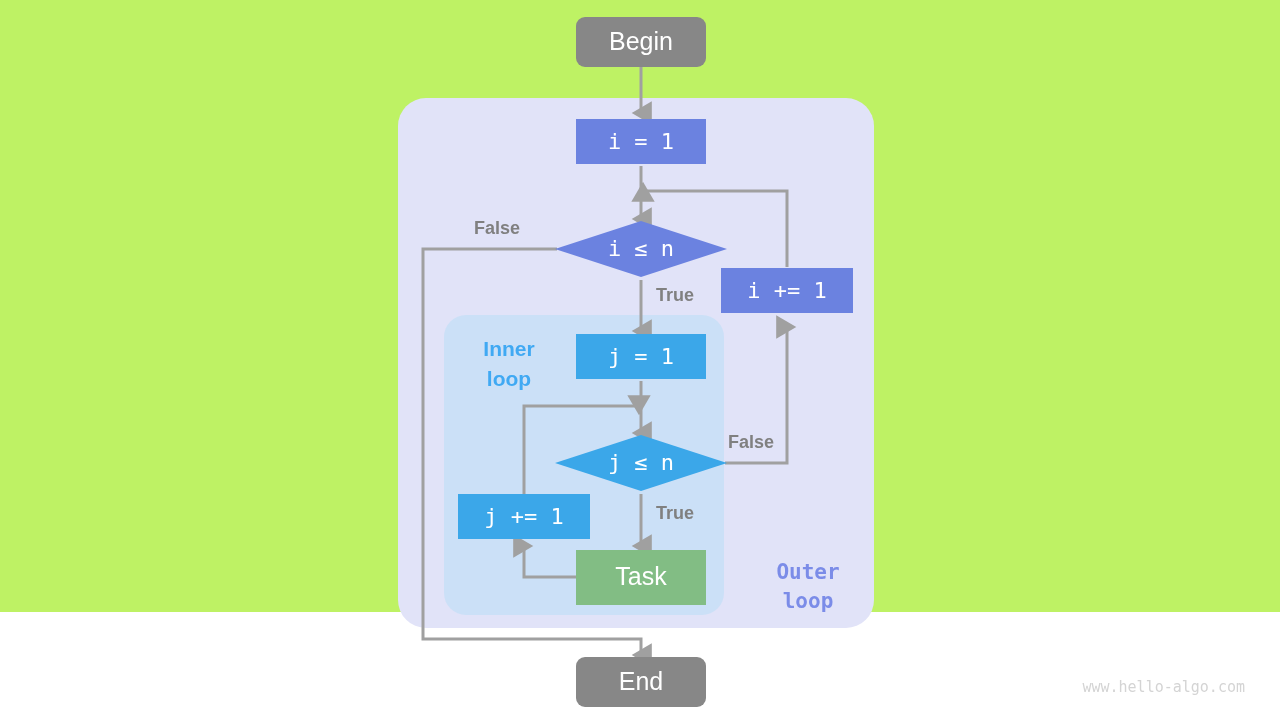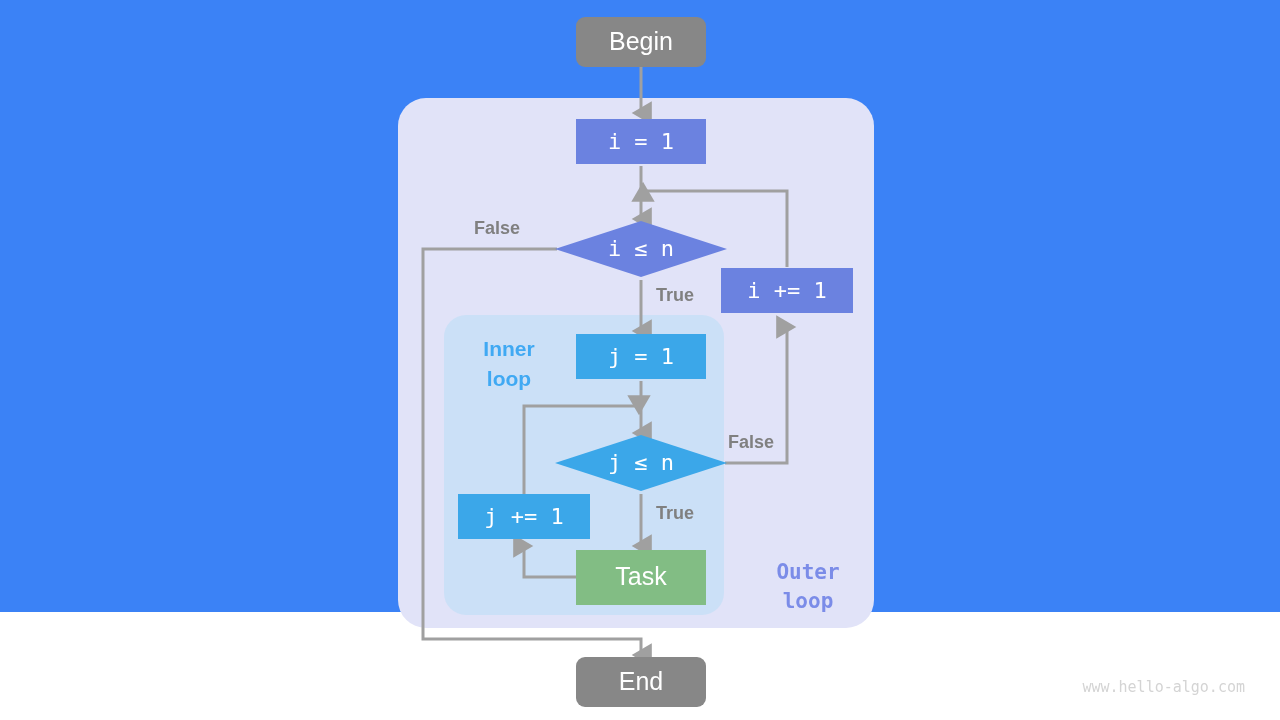--- a/index.html
+++ b/index.html
@@ -10,21 +10,21 @@
   body {
     width: 1280px;
     height: 720px;
     font-family: "Liberation Sans", sans-serif;
     overflow: hidden;
   }
   #stage {
     position: relative;
     width: 1280px;
     height: 612px;
-    background: #3b82f6;
+    background: #bef264;
   }
   svg#flow {
     position: absolute;
     left: 0;
     top: 0;
     width: 1280px;
     height: 720px;
   }
   .node-text-mono {
     font-family: "DejaVu Sans Mono", monospace;

